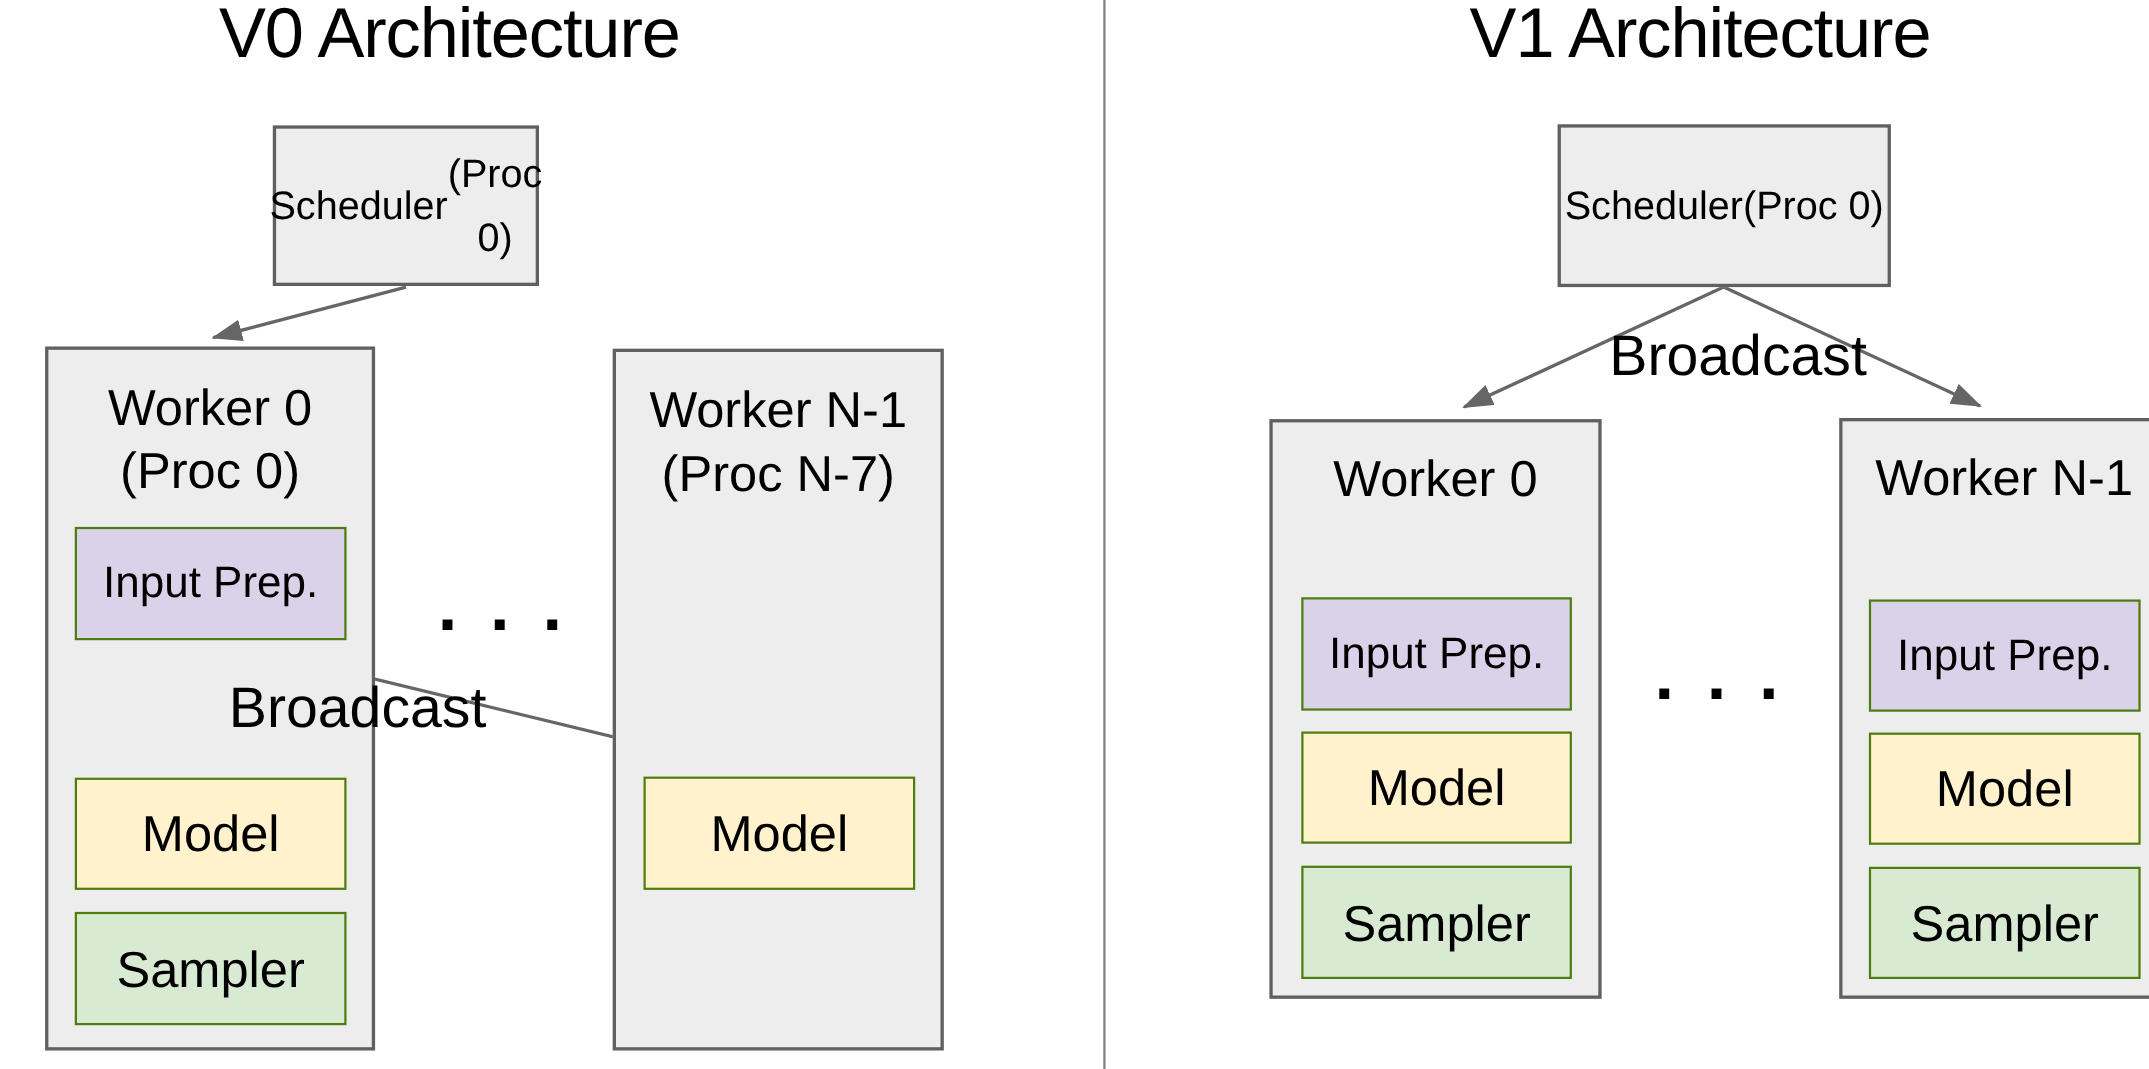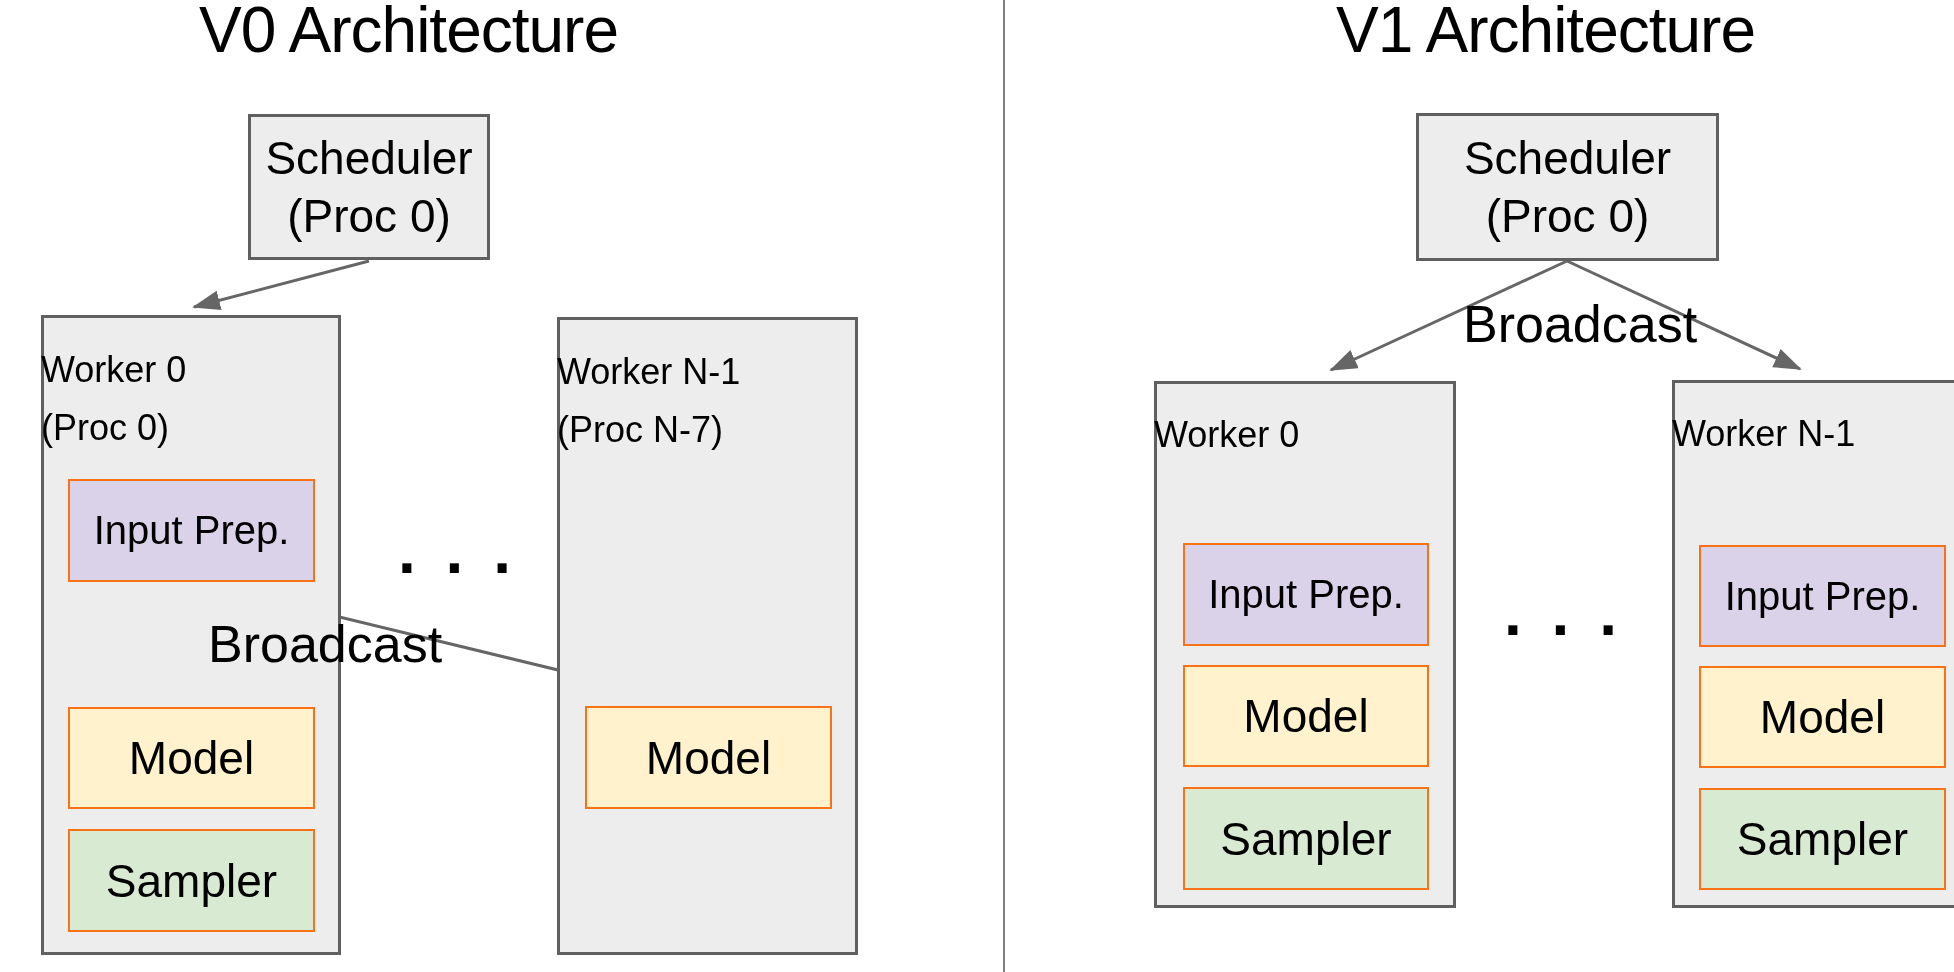--- a/index.html
+++ b/index.html
@@ -2,25 +2,25 @@
 <html><head>
 <meta charset="utf-8">
 <style>
   html,body{margin:0;padding:0;background:#ffffff;}
   body{width:1954px;height:972px;position:relative;overflow:hidden;
        font-family:"Liberation Sans", sans-serif;color:#000;}
   .canvas{position:absolute;inset:0;width:1954px;height:885px;margin-left:36px;}
   .abs{position:absolute;box-sizing:border-box;}
   .panel-title{font-size:64px;line-height:72px;white-space:nowrap;letter-spacing:-1px;}
   .gray-box{background:#ededed;border:3px solid #606060;}
-  .scheduler-box{border-width:3px;display:flex;flex-direction:column;
+  .scheduler-box{border-width:3px;display:flex;flex-direction:row;
                  align-items:center;justify-content:center;
-                 font-size:46px;line-height:58px;text-align:center;}
-  .worker-title{font-size:36px;line-height:58px;text-align:left;}
-  .inner-box{border:2px solid #f97316;display:flex;align-items:center;
+                 font-size:36px;line-height:58px;text-align:center;}
+  .worker-title{font-size:46px;line-height:58px;text-align:center;}
+  .inner-box{border:2px solid #4d7c0f;display:flex;align-items:center;
              justify-content:center;font-size:46px;text-align:center;}
   .inner-box.small-label{font-size:40px;}
   .purple{background:#d9d2e9;}
   .yellow{background:#fff2cc;}
   .green{background:#d9ead3;}
   .broadcast{font-size:52px;line-height:48px;white-space:nowrap;}
   .dots{font-size:64px;line-height:64px;letter-spacing:6px;font-weight:bold;white-space:nowrap;}
   .divider{background:#7f7f7f;}
   svg.arrows{position:absolute;left:0;top:0;pointer-events:none;}
 </style>

